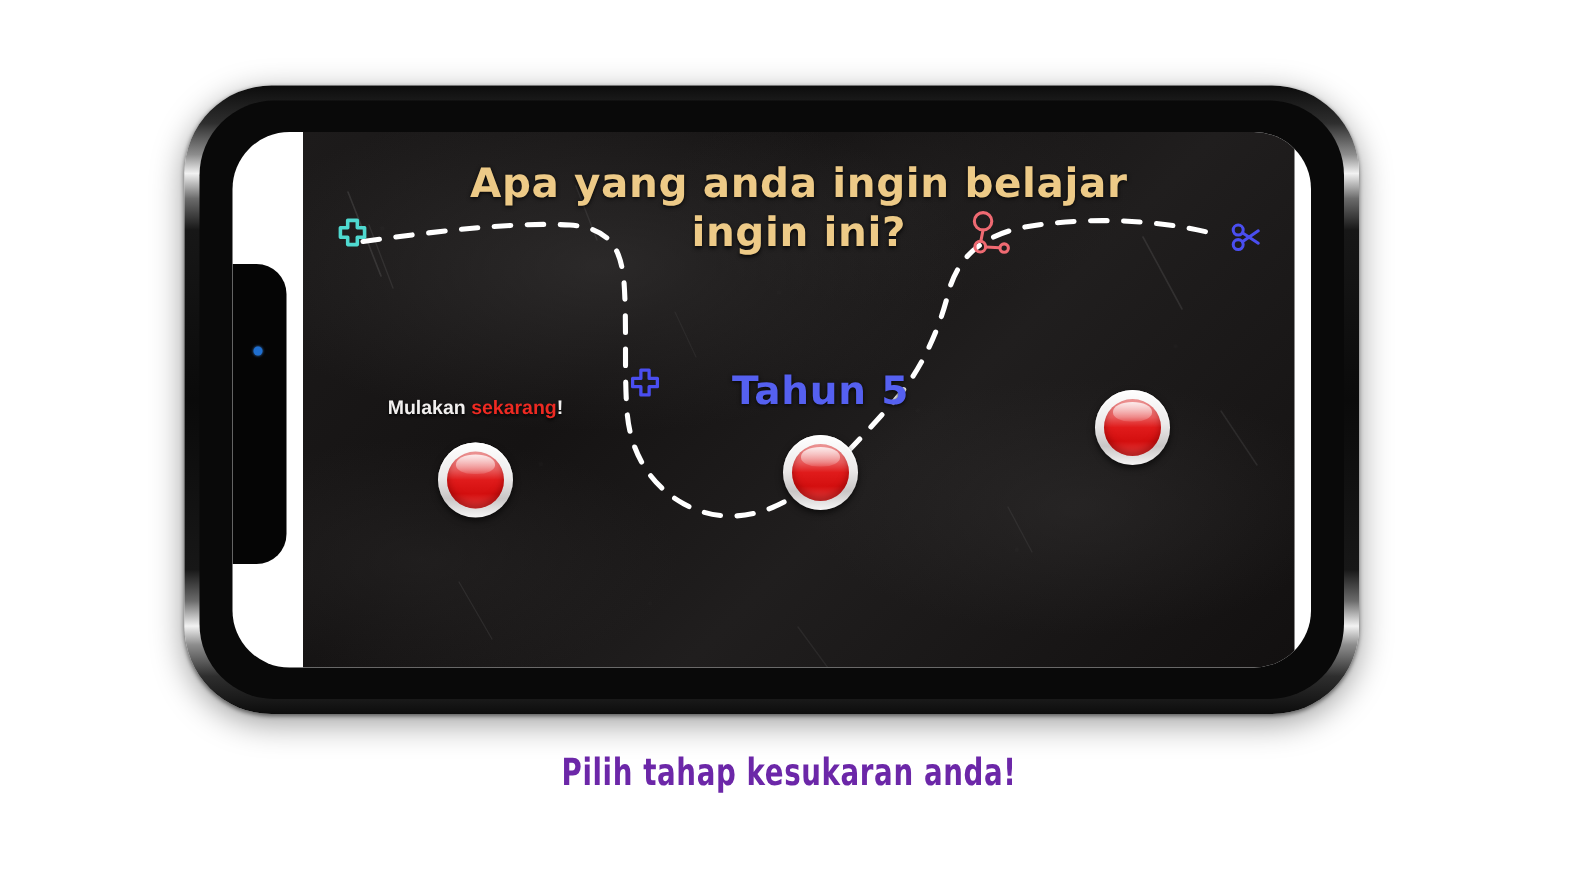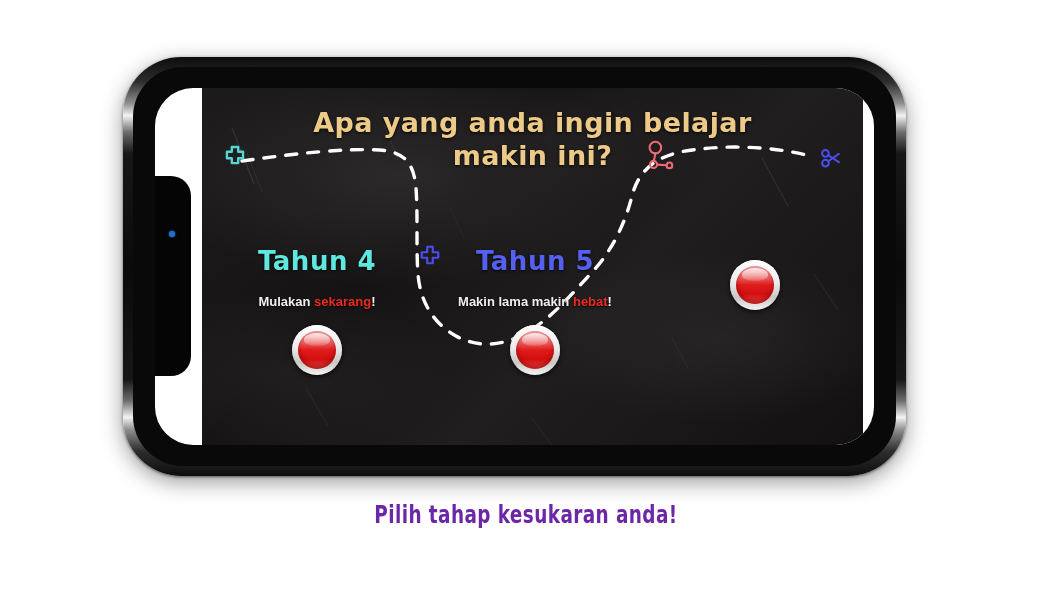--- a/index.html
+++ b/index.html
@@ -145,21 +145,21 @@
 
   
   .level-col {
     position: absolute;
     top: 158px;
     width: 210px;
     text-align: center;
     z-index: 3;
   }
   #level-col-0 { left: 10px; }
-  #level-col-1 { left: 228px; }
+  #level-col-1 { left: 240px; }
   #level-col-2 { left: 448px; }
 
   .level-title {
     font-family: "DejaVu Sans", sans-serif;
     font-weight: bold;
     font-size: 26px;
     line-height: 30px;
     letter-spacing: 0.5px;
     text-shadow: 0 1px 3px rgba(0,0,0,0.8);
   }
@@ -254,21 +254,21 @@
               <path d="M612 186 L636 222" stroke-width="1" opacity="0.08"></path>
               <path d="M104 300 L126 338" stroke-width="0.9" opacity="0.07"></path>
               <path d="M330 330 L352 360" stroke-width="0.9" opacity="0.06"></path>
               <path d="M470 250 L486 280" stroke-width="0.9" opacity="0.06"></path>
               <path d="M248 120 L262 150" stroke-width="0.8" opacity="0.05"></path>
             </g>
           </svg>
 
           <div id="app-title">
             <div>Apa yang anda ingin belajar</div>
-            <div>makin ini?</div>
+            <div>ingin ini?</div>
           </div>
 
           <svg id="dashed-path" viewBox="0 0 661 377" preserveAspectRatio="none">
             <g fill="none" stroke="#ffffff" stroke-width="3.4" stroke-linecap="round" stroke-dasharray="11 11">
               <path d="M40 73
                        C 90 66, 140 60, 178 62
                        C 205 64, 212 78, 214 100
                        C 216 128, 214 160, 216 186
                        C 218 214, 232 236, 254 248
                        C 276 260, 300 258, 322 246
@@ -304,34 +304,30 @@
           <div class="doodle" id="doodle-scissors">
             <svg width="24" height="24" viewBox="0 0 26 26" fill="none" stroke="#4a4ef0" stroke-width="2.2" stroke-linecap="round">
               <circle cx="7" cy="8" r="3.6"></circle>
               <circle cx="7" cy="18.5" r="3.6"></circle>
               <path d="M10 10 L21.5 17.5"></path>
               <path d="M10 16.5 L21.5 8.5"></path>
             </svg>
           </div>
 
           <div class="level-col" id="level-col-0">
-            <div class="level-title" style="color:#5fe8e0;">Tahun 4</div>
             <div class="level-sub">
               <span>Mulakan </span><span class="hl">sekarang</span><span>!</span>
             </div>
             <div class="level-btn-wrap">
               <div class="red-button"></div>
             </div>
           </div>
 
           <div class="level-col" id="level-col-1">
             <div class="level-title" style="color:#5560f0;">Tahun 5</div>
-            <div class="level-sub">
-              <span>Makin lama makin </span><span class="hl">hebat</span><span>!</span>
-            </div>
             <div class="level-btn-wrap">
               <div class="red-button"></div>
             </div>
           </div>
 
           <div class="level-col" id="level-col-2">
             <div class="level-btn-wrap">
               <div class="red-button"></div>
             </div>
           </div>

